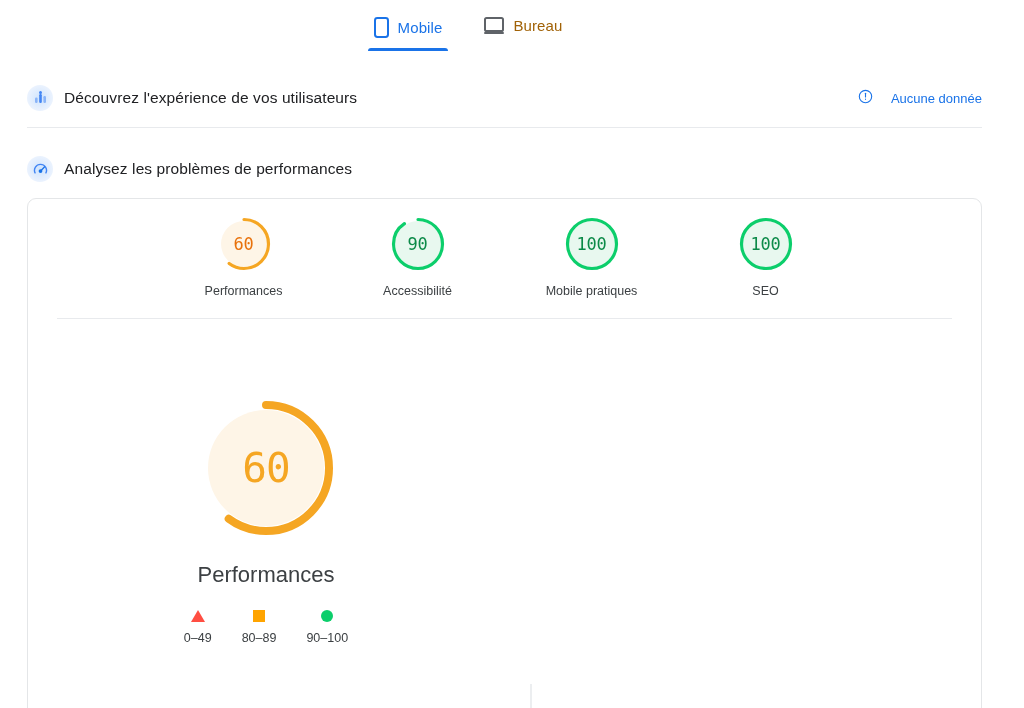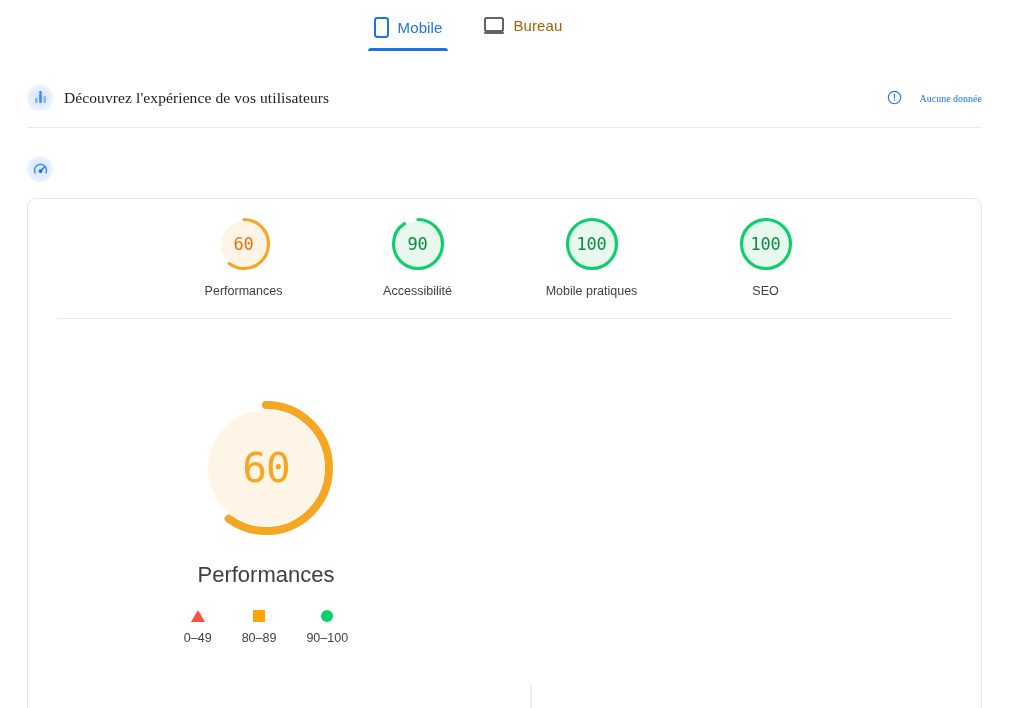--- a/index.html
+++ b/index.html
@@ -30,35 +30,35 @@
   .tab.active .tab-underline {
     position: absolute; left: -2px; right: -2px; bottom: 0;
     height: 3px; background: #1a73e8; border-radius: 3px 3px 0 0;
   }
   .tab.inactive { color: #a16207; }
   .icon-svg { display: block; }
 
   
   .section-row {
     position: absolute; left: 0; width: 1024px;
-    display: flex; align-items: center; font-family: Liberation Serif, serif;
+    display: flex; align-items: center;
   }
   .row-users { top: 76px; height: 44px; }
   .row-perf  { top: 147px; height: 44px; }
   .sec-icon-wrap {
     width: 26px; height: 26px; margin-left: 27px; margin-right: 11px;
     border-radius: 50%; display: flex; align-items: center; justify-content: center;
     background: radial-gradient(circle at 50% 50%, #cfe4fd 0%, #e8f1fe 62%, #f3f8fe 100%);
     flex: 0 0 auto;
   }
   .sec-title { font-size: 15.5px; color: #202124; letter-spacing: .1px; }
   .row-right {
     margin-left: auto; margin-right: 42px;
     display: flex; align-items: center; gap: 18px;
-    color: #1a73e8; font-size: 10px; cursor: pointer;
+    color: #1a73e8; font-size: 13px; cursor: pointer;
   }
   .hr-full {
     position: absolute; left: 27px; width: 955px; height: 1px;
     background: #e8eaed;
   }
   .hr-top { top: 127px; }
 
   
   .card {
     position: absolute; left: 27px; top: 198px;
@@ -182,20 +182,21 @@
   <div class="hr-full hr-top"></div>
 
   <div class="section-row row-perf">
     <span class="sec-icon-wrap">
       <svg width="15" height="15" viewBox="0 0 16 16">
         <path d="M2.2 11.6a6.4 6.4 0 1 1 11.6 0" fill="none" stroke="#4285f4" stroke-width="1.5" stroke-linecap="round"></path>
         <circle cx="8" cy="9.6" r="2" fill="#1a73e8"></circle>
         <path d="M8.6 9.1 L12.2 5.4" stroke="#1a73e8" stroke-width="1.4" stroke-linecap="round"></path>
       </svg>
     </span>
+    <span class="sec-title">Analysez les problèmes de performances</span>
   </div>
 
   <div class="card">
 
     <div class="gauges">
 
       <div class="gauge-item">
         <div class="ring">
           <svg width="58" height="58" viewBox="0 0 58 58">
             <circle cx="29" cy="29" r="23" fill="#fef5e7"></circle>

